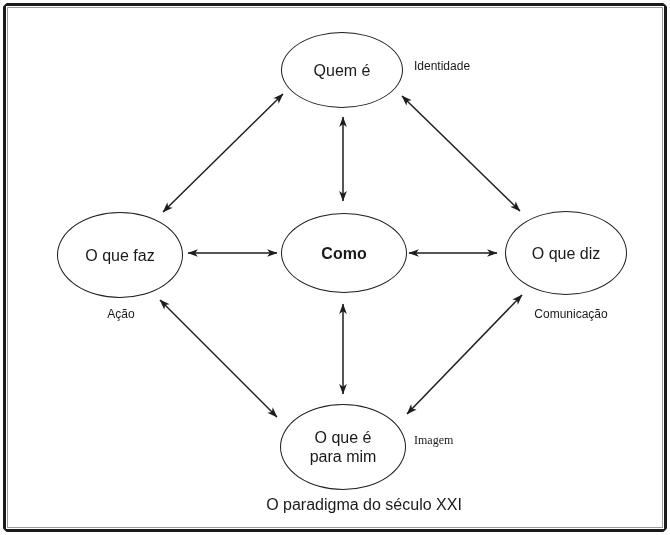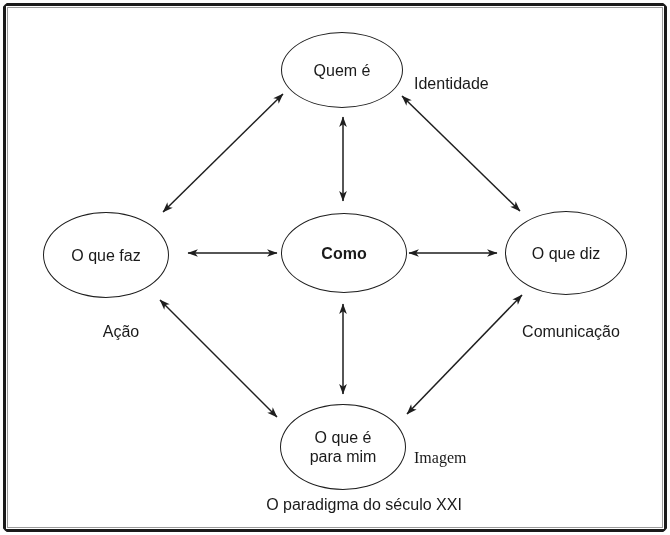--- a/index.html
+++ b/index.html
@@ -38,29 +38,28 @@
     display: flex;
     flex-direction: column;
     align-items: center;
     justify-content: center;
     text-align: center;
     font-size: 16px;
     line-height: 19px;
     box-sizing: border-box;
   }
   .node-top    { left: 281px; top: 32px;  width: 122px; height: 76px; }
-  .node-left   { left: 43px;  top: 212px; width: 126px; height: 86px; }
+  .node-left   { left: 57px;  top: 212px; width: 126px; height: 86px; }
   .node-center { left: 281px; top: 213px; width: 126px; height: 80px; font-weight: bold; }
   .node-right  { left: 505px; top: 211px; width: 122px; height: 84px; }
   .node-bottom { left: 280px; top: 404px; width: 126px; height: 86px; }
   .tag {
     position: absolute;
-    font-size: 16px;
+    font-size: 12px;
     white-space: nowrap;
-    margin-top: 16px;
   }
   .tag-identity      { left: 414px; top: 59px; }
   .tag-action        { left: 121px; top: 307px; transform: translateX(-50%); }
   .tag-communication { left: 571px; top: 307px; transform: translateX(-50%); }
   .tag-image         { left: 414px; top: 433px; font-family: Liberation Serif, serif; }
   .caption {
     position: absolute;
     left: 364px;
     top: 496px;
     transform: translateX(-50%);

